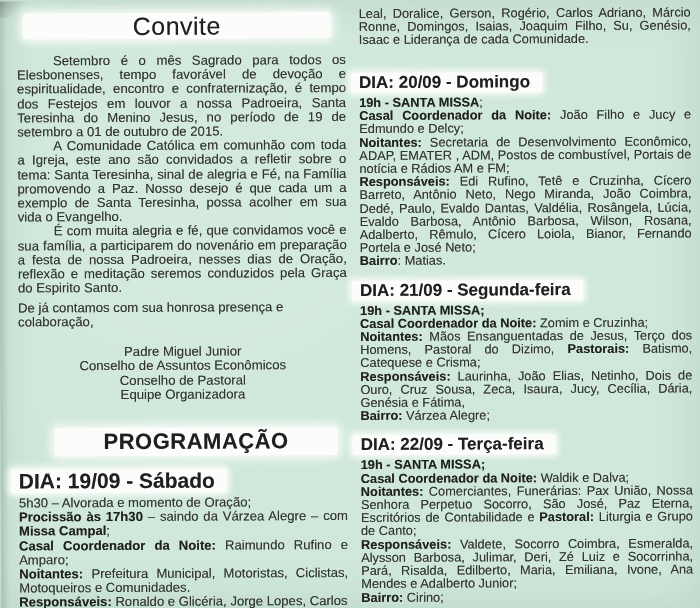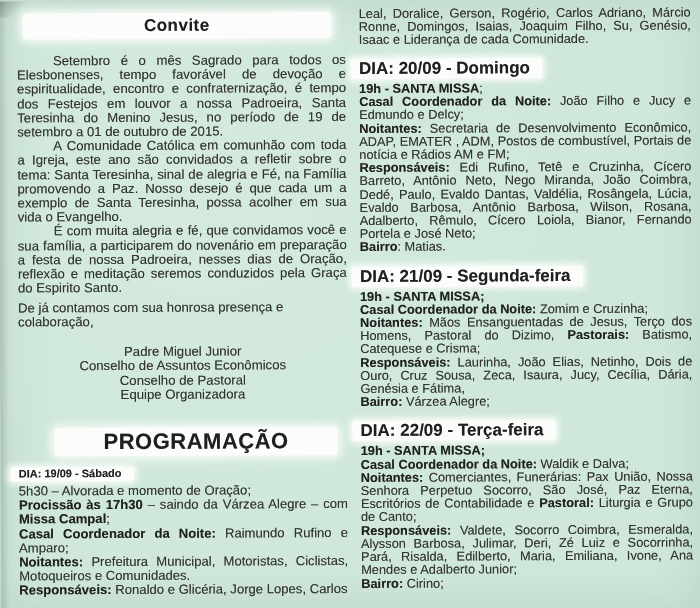--- a/index.html
+++ b/index.html
@@ -25,43 +25,43 @@
   .edge-left{position:absolute;left:0;top:0;width:10px;height:100%;
     background:linear-gradient(to right, rgba(110,120,115,0.28), rgba(110,120,115,0) 85%);}
   .corner-tl{position:absolute;left:0;top:0;width:30px;height:16px;
     background:linear-gradient(135deg, rgba(90,95,92,0.45), rgba(90,95,92,0) 65%);}
 
   
   .band{position:absolute;background:var(--band);border-radius:4px;
     box-shadow:0 0 8px 4px rgba(252,253,251,0.85);
     display:flex;align-items:center;justify-content:center;}
   #convite-band{left:24px;top:12px;width:308px;height:26px;}
-  #convite-band .t{font-size:17px;font-weight:bold;color:var(--bold);letter-spacing:0.5px;}
+  #convite-band .t{font-size:25px;font-weight:normal;color:var(--bold);letter-spacing:0.5px;}
   #programacao-band{left:54px;top:427px;width:283px;height:28px;}
   #programacao-band .t{font-size:22px;font-weight:bold;color:var(--bold);letter-spacing:0.5px;}
 
   
   #intro{position:absolute;left:18px;top:53px;width:329px;}
   #intro p{margin:0;font-size:13.2px;line-height:14.2px;text-align:justify;text-indent:36px;}
   #closing{position:absolute;left:18px;top:300px;width:334px;font-size:13.2px;line-height:14.2px;}
   #signature{position:absolute;left:18px;top:344px;width:329px;text-align:center;}
   #signature div{font-size:13.2px;line-height:14.4px;}
 
   
   #left-days{position:absolute;left:18px;top:462px;width:329px;}
   #right-days{position:absolute;left:360px;top:55px;width:332px;}
   #continuation{position:absolute;left:360px;top:7px;width:332px;
     font-size:12.8px;line-height:13.2px;text-align:justify;}
 
   .day-heading{display:inline-block;background:var(--band);border-radius:2px;
     box-shadow:0 0 6px 3px rgba(252,253,251,0.9);
     font-size:17px;font-weight:bold;color:var(--bold);
     padding:1px 12px 2px 8px;margin:13px 0 3px -8px;line-height:1.0;}
-  #left-days .day-heading{margin-top:0;font-size:11px;}
-  #right-days .day:first-child .day-heading{margin-top:4px;}
+  #left-days .day-heading{margin-top:6px;font-size:21px;}
+  #right-days .day:first-child .day-heading{margin-top:18px;}
 
   .pline{margin:0;text-align:justify;}
   #right-days .pline{font-size:12.8px;line-height:13.2px;}
   #left-days .pline{font-size:13.1px;line-height:14.2px;}
   .pline .b{font-weight:bold;color:var(--bold);}
 </style>
 </head>
 <body>
 
 <div id="page">

